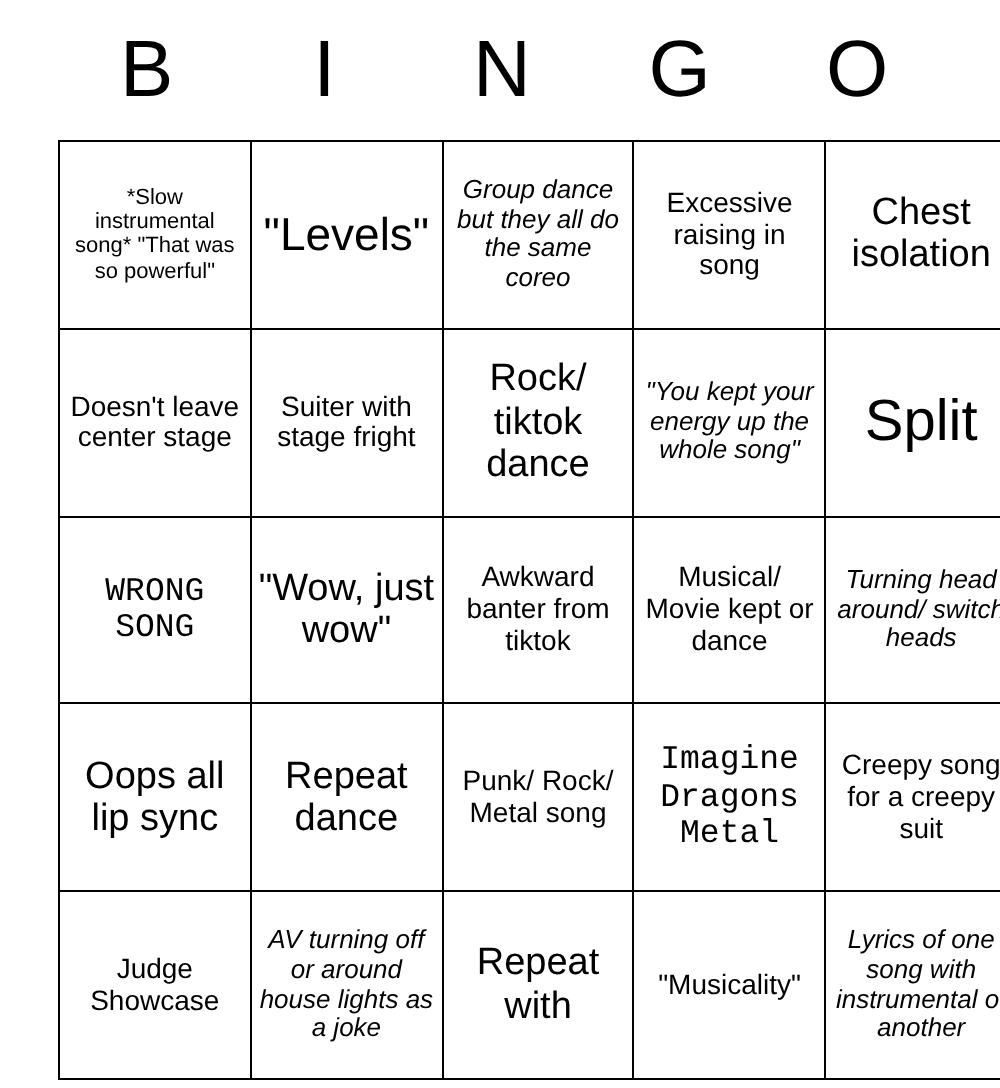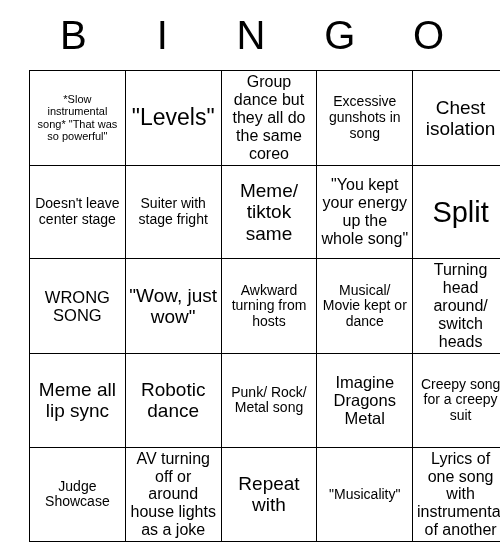--- a/index.html
+++ b/index.html
@@ -51,23 +51,23 @@
     line-height: 1.12;
     word-wrap: break-word;
     overflow-wrap: break-word;
     hyphens: none;
   }
   .cell-text {
     display: block;
     width: 100%;
   }
   .fs-xs  { font-size: 11px; }
-  .fs-s   { font-size: 16px; }
+  .fs-s   { font-size: 13px; font-style: italic; }
   .fs-m   { font-size: 14px; }
-  .fs-l   { font-size: 16.5px; }
+  .fs-l   { font-size: 16.5px; font-family: Liberation Mono, monospace; }
   .fs-xl  { font-size: 19px; }
   .fs-xxl { font-size: 23px; }
   .fs-huge{ font-size: 29px; }
 </style>
 </head>
 <body>
 
 <div id="card">
 
   <div id="header-row">
@@ -84,66 +84,66 @@
         <td>
             <span class="cell-text fs-xs">*Slow instrumental song* "That was so powerful"</span>
           </td>
         <td>
             <span class="cell-text fs-xxl">"Levels"</span>
           </td>
         <td>
             <span class="cell-text fs-s">Group dance but they all do the same coreo</span>
           </td>
         <td>
-            <span class="cell-text fs-m">Excessive gunshots in song</span>
+            <span class="cell-text fs-m">Excessive raising in song</span>
           </td>
         <td>
             <span class="cell-text fs-xl">Chest isolation</span>
           </td>
       </tr>
       <tr>
         <td>
             <span class="cell-text fs-m">Doesn't leave center stage</span>
           </td>
         <td>
             <span class="cell-text fs-m">Suiter with stage fright</span>
           </td>
         <td>
-            <span class="cell-text fs-xl">Meme/ tiktok same</span>
+            <span class="cell-text fs-xl">Rock/ tiktok dance</span>
           </td>
         <td>
             <span class="cell-text fs-s">"You kept your energy up the whole song"</span>
           </td>
         <td>
             <span class="cell-text fs-huge">Split</span>
           </td>
       </tr>
       <tr>
         <td>
             <span class="cell-text fs-l">WRONG SONG</span>
           </td>
         <td>
             <span class="cell-text fs-xl">"Wow, just wow"</span>
           </td>
         <td>
-            <span class="cell-text fs-m">Awkward turning from hosts</span>
+            <span class="cell-text fs-m">Awkward banter from tiktok</span>
           </td>
         <td>
             <span class="cell-text fs-m">Musical/ Movie kept or dance</span>
           </td>
         <td>
             <span class="cell-text fs-s">Turning head around/ switch heads</span>
           </td>
       </tr>
       <tr>
         <td>
-            <span class="cell-text fs-xl">Meme all lip sync</span>
+            <span class="cell-text fs-xl">Oops all lip sync</span>
           </td>
         <td>
-            <span class="cell-text fs-xl">Robotic dance</span>
+            <span class="cell-text fs-xl">Repeat dance</span>
           </td>
         <td>
             <span class="cell-text fs-m">Punk/ Rock/ Metal song</span>
           </td>
         <td>
             <span class="cell-text fs-l">Imagine Dragons Metal</span>
           </td>
         <td>
             <span class="cell-text fs-m">Creepy song for a creepy suit</span>
           </td>

